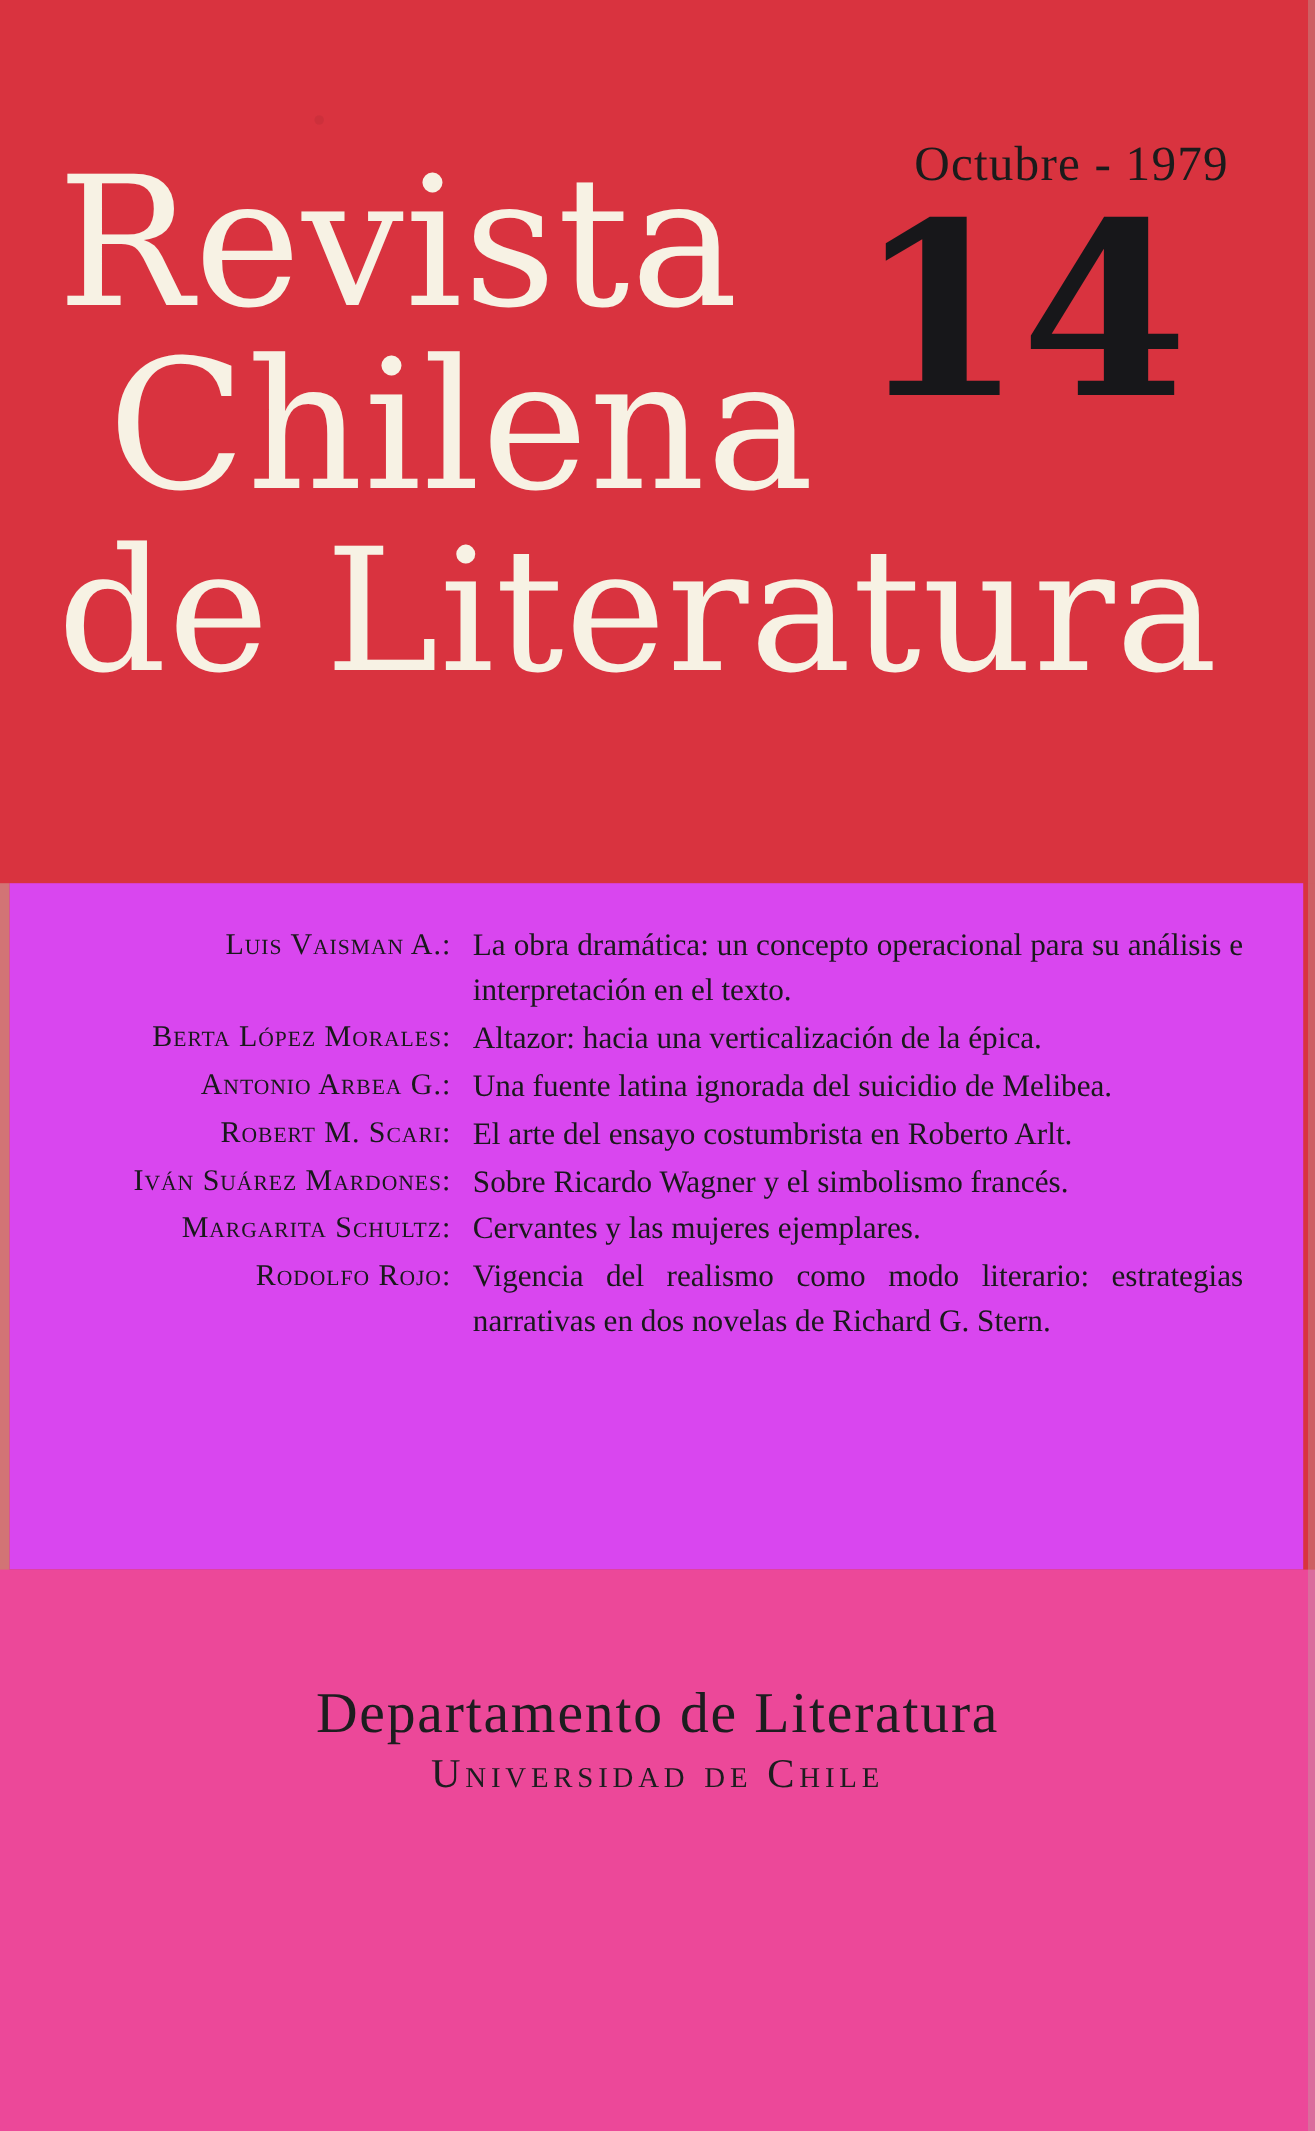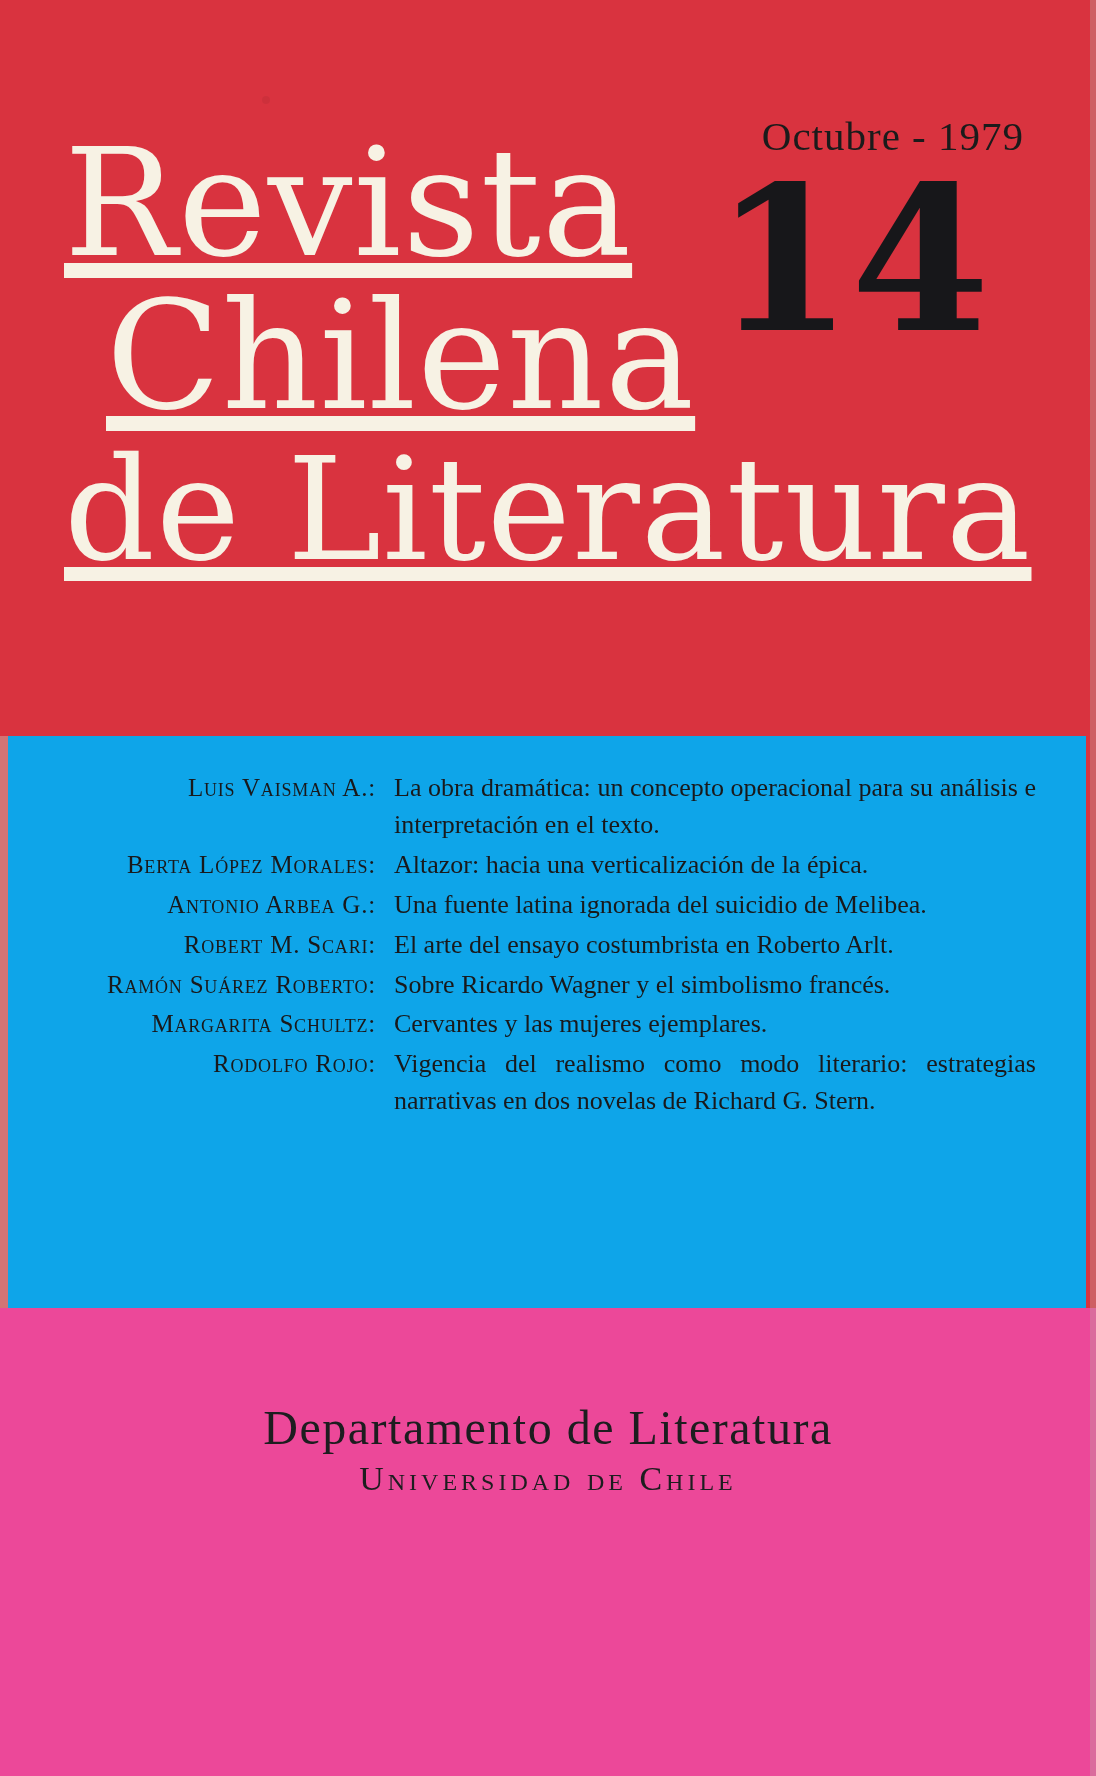--- a/index.html
+++ b/index.html
@@ -68,44 +68,43 @@
     color: #17171a;
     font-size: 200px;
     line-height: 200px;
     font-weight: bold;
     font-family: "DejaVu Serif", serif;
     letter-spacing: -2px;
   }
 
   .title-block {
     position: absolute;
-    left: 64px;
+    left: 48px;
     top: 130px;
     width: 860px;
     color: #f7f2e4;
     font-family: "DejaVu Serif", serif;
     line-height: 0.98;
-    text-decoration: underline;
   }
   .title-line {
     display: block;
     white-space: nowrap;
   }
   .t1 { font-size: 150px; letter-spacing: 1px; }
   .t2 { font-size: 150px; letter-spacing: 1px; margin-top: 6px; margin-left: 42px;}
   .t3 { font-size: 142px; letter-spacing: 1px; margin-top: 10px;}
 
   
   .contents {
     position: absolute;
     left: 8px;
     top: 736px;
     width: 1078px;
     height: 572px;
-    background: #0ea5e9;
+    background: #d946ef;
     box-sizing: border-box;
     padding: 34px 50px 10px 8px;
   }
 
   .toc-row {
     display: flex;
     align-items: flex-start;
     margin-bottom: 3px;
   }
 
@@ -213,21 +212,21 @@
       <div class="toc-title">Una fuente latina ignorada del suicidio de Melibea.</div>
     </div>
 
     <div class="toc-row">
       <div class="toc-author">Robert M. Scari:</div>
       <div class="toc-title">El arte del ensayo costumbrista en Roberto Arlt.</div>
     </div>
 
 
     <div class="toc-row">
-      <div class="toc-author">Ramón Suárez Roberto:</div>
+      <div class="toc-author">Iván Suárez Mardones:</div>
       <div class="toc-title">Sobre Ricardo Wagner y el simbolismo francés.</div>
     </div>
 
     <div class="toc-row">
       <div class="toc-author">Margarita Schultz:</div>
       <div class="toc-title">Cervantes y las mujeres ejemplares.</div>
     </div>
 
     <div class="toc-row">
       <div class="toc-author">Rodolfo Rojo:</div>

